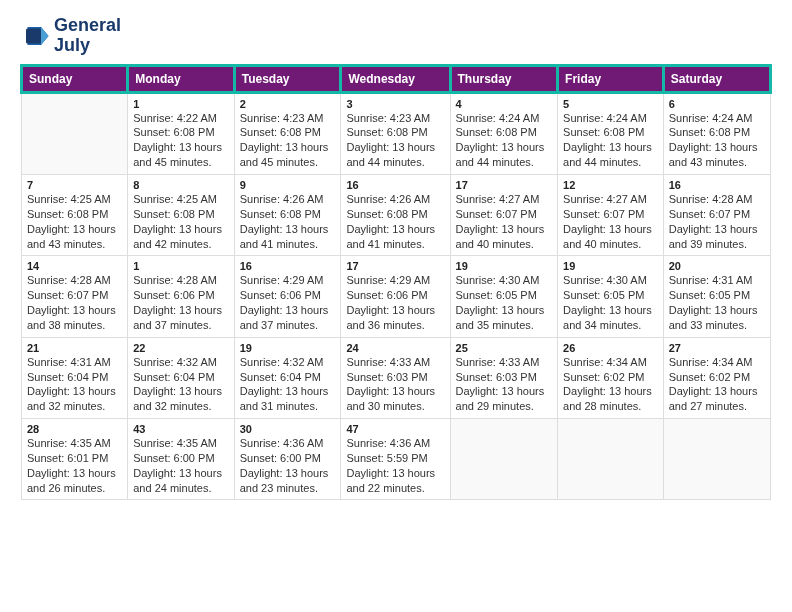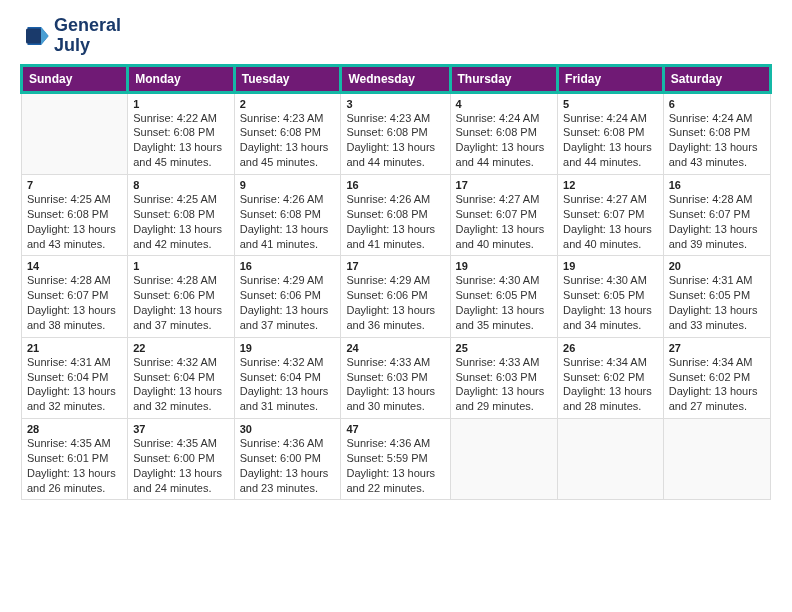--- a/index.html
+++ b/index.html
@@ -322,21 +322,21 @@
         </tr>
         <tr>
           <td>
             <span class="day-num">28</span>
             <div class="day-info" style="white-space: pre-line;">Sunrise: 4:35 AM
 Sunset: 6:01 PM
 Daylight: 13 hours
 and 26 minutes.</div>
           </td>
           <td>
-            <span class="day-num">37</span>
+            <span class="day-num">43</span>
             <div class="day-info" style="white-space: pre-line;">Sunrise: 4:35 AM
 Sunset: 6:00 PM
 Daylight: 13 hours
 and 24 minutes.</div>
           </td>
           <td>
             <span class="day-num">30</span>
             <div class="day-info" style="white-space: pre-line;">Sunrise: 4:36 AM
 Sunset: 6:00 PM
 Daylight: 13 hours

